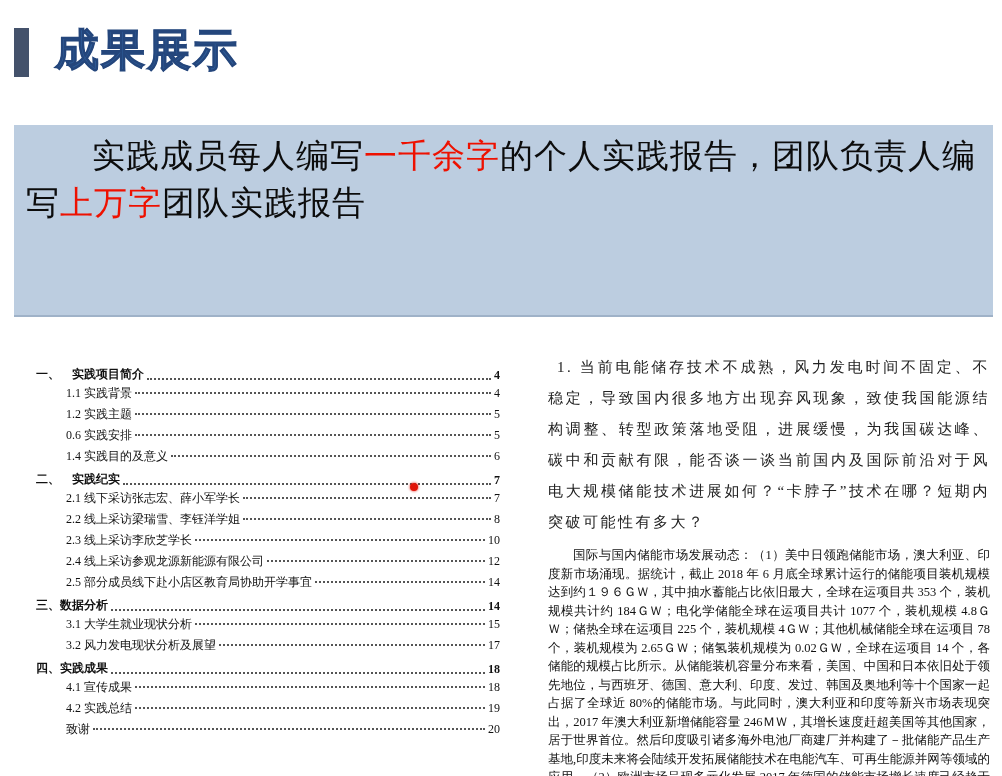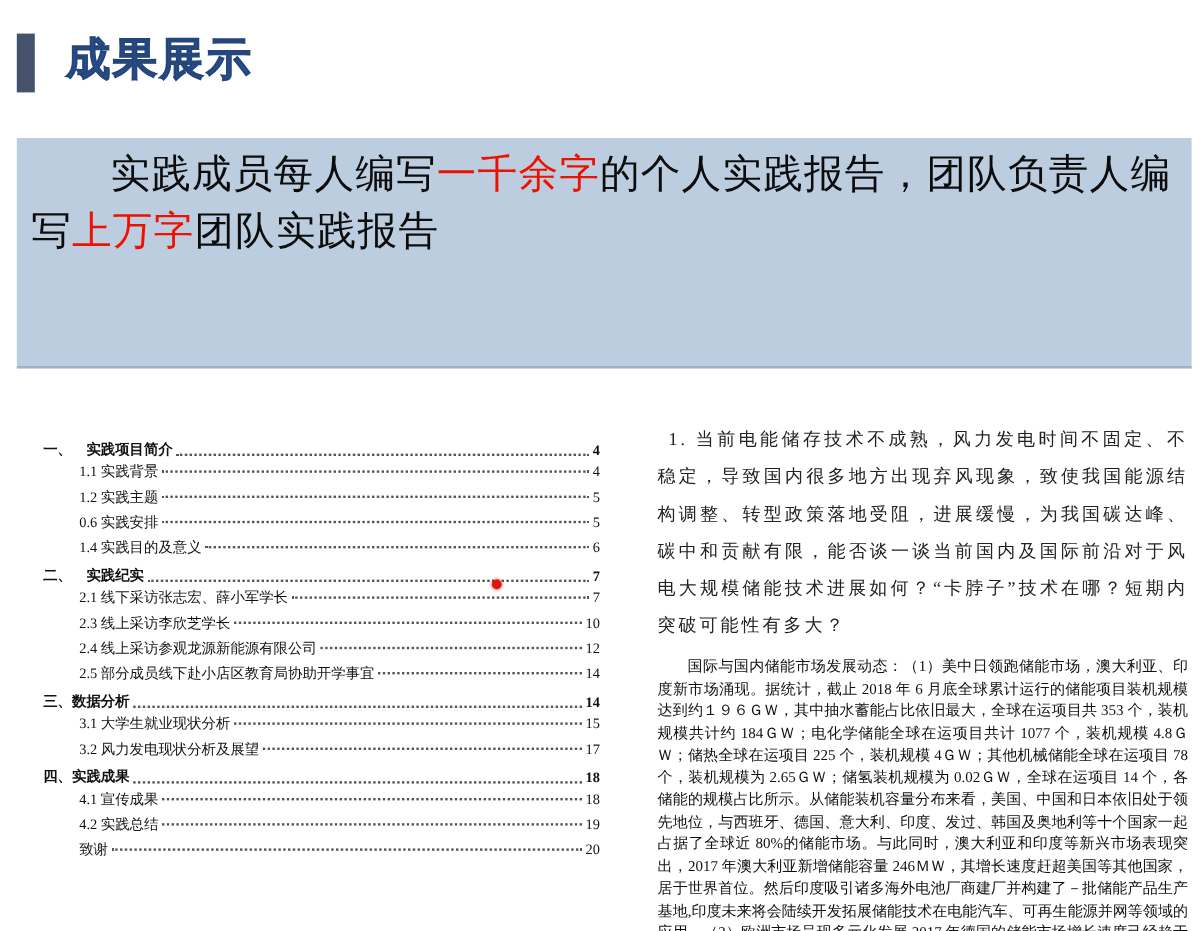--- a/index.html
+++ b/index.html
@@ -5,26 +5,26 @@
   html,body{margin:0;padding:0;}
   body{
     width:1002px;height:776px;position:relative;background:#ffffff;
     font-family:"Liberation Sans","DejaVu Sans",sans-serif;
     overflow:hidden;
   }
   
   .title-bar{position:absolute;left:14px;top:28px;width:15px;height:49px;background:#44526B;}
   .page-title{
     position:absolute;left:55px;top:22px;height:56px;line-height:56px;
-    font-size:37px;font-weight:bold;color:#2E5B97;letter-spacing:2px;
+    font-size:44px;font-weight:bold;color:#2E5B97;letter-spacing:2px;
     -webkit-text-stroke:1px #24467c;
   }
   
   .highlight{
-    position:absolute;left:14px;top:115px;width:955px;height:176px;
+    position:absolute;left:14px;top:125px;width:955px;height:176px;
     background:#BCCDE0;padding:8px 12px 6px 12px;
     border-bottom:2px solid #9FB2C8;
     font-family:"Liberation Serif","DejaVu Serif",serif;
     font-size:33px;line-height:47px;color:#0c0c0c;letter-spacing:1px;
   }
   .highlight p{margin:0;text-indent:2em;}
   .highlight .red{color:#EE1100;}
   
   .toc{
     position:absolute;left:14px;top:362px;width:486px;
@@ -97,20 +97,25 @@
       <span class="toc-label">二、　实践纪实</span>
       <span class="leader"></span>
       <span class="toc-page">7</span>
     </div>
     <div class="toc-row lvl2">
       <span class="toc-label">2.1 线下采访张志宏、薛小军学长</span>
       <span class="leader"></span>
       <span class="toc-page">7</span>
     </div>
     <div class="toc-row lvl2">
+      <span class="toc-label">2.2 线上采访梁瑞雪、李钰洋学姐</span>
+      <span class="leader"></span>
+      <span class="toc-page">8</span>
+    </div>
+    <div class="toc-row lvl2">
       <span class="toc-label">2.3 线上采访李欣芝学长</span>
       <span class="leader"></span>
       <span class="toc-page">10</span>
     </div>
     <div class="toc-row lvl2">
       <span class="toc-label">2.4 线上采访参观龙源新能源有限公司</span>
       <span class="leader"></span>
       <span class="toc-page">12</span>
     </div>
     <div class="toc-row lvl2">

